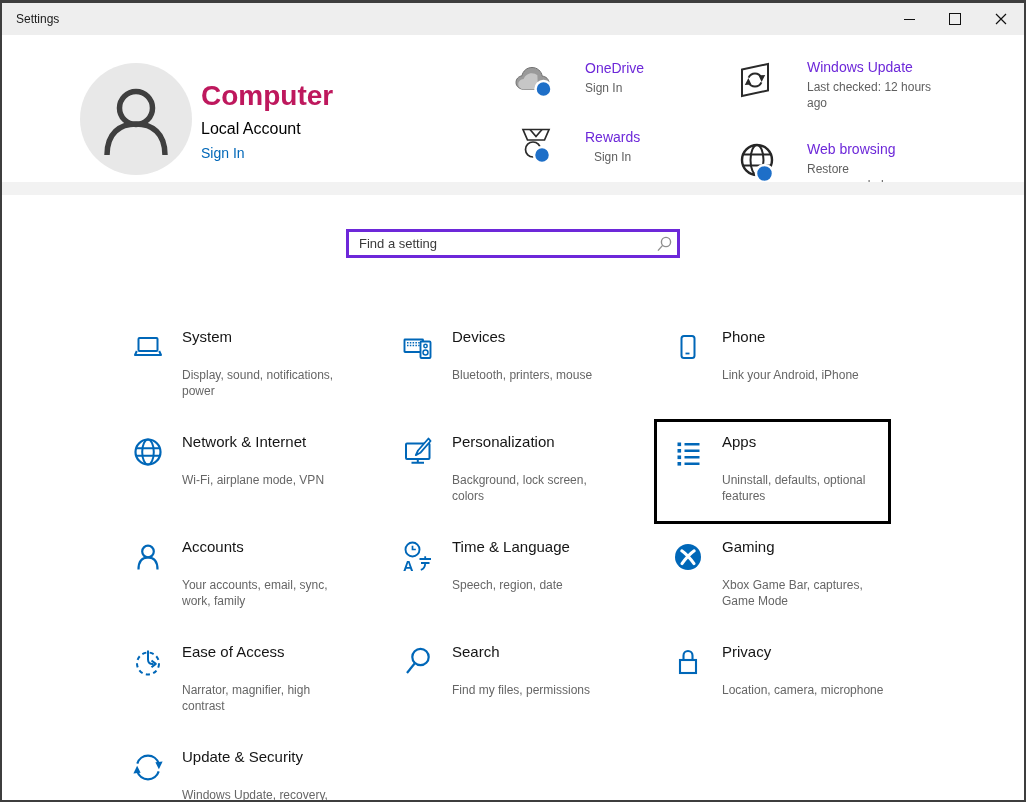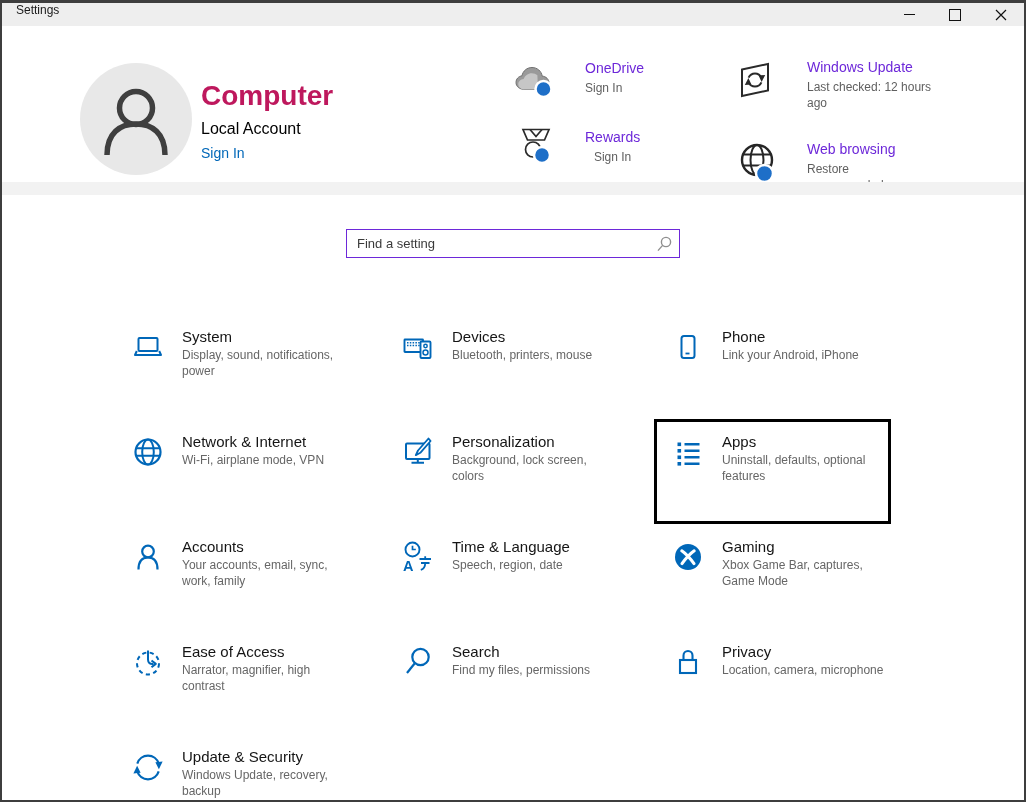--- a/index.html
+++ b/index.html
@@ -1,20 +1,20 @@
 <!DOCTYPE html>
 <html><head>
 <meta charset="utf-8">
 <style>
   html,body{margin:0;padding:0;background:#c8c8c8;font-family:"Liberation Sans",sans-serif;}
   .window{position:relative;width:1026px;height:802px;box-sizing:border-box;background:#fff;
           border:2px solid #3e3e3e;border-top-width:3px;overflow:hidden;}
   
-  .titlebar{position:absolute;left:0;top:0;right:0;height:23px;background:#eeeeee;
-            display:flex;}
+  .titlebar{position:absolute;left:0;top:0;right:0;height:32px;background:#eeeeee;
+            display:flex;align-items:center;}
   .titlebar-title{font-size:12px;color:#1a1a1a;margin-left:14px;flex:1;}
   .win-controls{display:flex;height:100%;}
   .win-btn{width:46px;height:100%;display:flex;align-items:center;justify-content:center;
            background:transparent;border:none;cursor:pointer;padding:0;}
   .glyph-min{width:11px;height:1px;background:#111;display:block;}
   .glyph-max{width:10px;height:10px;border:1px solid #111;display:block;}
   .glyph-close{width:12px;height:12px;display:block;}
   
   .avatar{position:absolute;left:78px;top:60px;width:112px;height:112px;border-radius:50%;
           background:#e8e8e8;display:flex;align-items:center;justify-content:center;overflow:hidden;}
@@ -25,34 +25,34 @@
   .qitem{position:absolute;cursor:pointer;}
   .qicon{position:absolute;}
   .qtext .qtitle{font-size:14px;color:#6d28d9;line-height:18px;}
   .qtext .qsub{font-size:12px;color:#5f5f5f;margin-top:3px;line-height:16px;}
   .qtext{position:absolute;}
   .sub-wu{max-width:126px;}
   .sub-web{max-width:92px;}
   .header-divider{position:absolute;left:0;top:179px;width:100%;height:13px;background:#f2f2f2;}
   
   .search-wrap{position:absolute;left:344px;top:226px;width:334px;height:29px;}
-  .search-input{width:100%;height:100%;box-sizing:border-box;border:1px solid #6d28d9;background:#fff;
+  .search-input{width:100%;height:100%;box-sizing:border-box;border:3px solid #6d28d9;background:#fff;
                 font-family:"Liberation Sans",sans-serif;font-size:13px;color:#222;
                 padding:0 30px 0 10px;outline:none;}
   .search-input::placeholder{color:#3a3a3a;opacity:1;}
   .search-glyph{position:absolute;right:7px;top:6px;}
   
   .tiles{position:absolute;left:112px;top:311px;display:grid;
          grid-template-columns:270px 270px 270px;grid-auto-rows:105px;}
   .tile{width:237px;height:105px;box-sizing:border-box;border:3px solid transparent;
         padding:10px 0 0 13px;display:flex;align-items:flex-start;cursor:pointer;}
   .tile.focused{border-color:#000;}
   .ticon{width:36px;height:36px;flex:none;margin-right:16px;margin-top:2px;}
   .ttitle{font-size:15px;color:#151515;line-height:20px;}
-  .tsub{font-size:12px;color:#666;line-height:16px;margin-top:0;max-width:172px;}
+  .tsub{font-size:12px;color:#666;line-height:16px;margin-top:20px;max-width:172px;}
   svg{display:block;}
 </style>
 </head>
 <body>
 
 <div class="window">
 
   <div class="titlebar">
     <div class="titlebar-title">Settings</div>
     <div class="win-controls">

